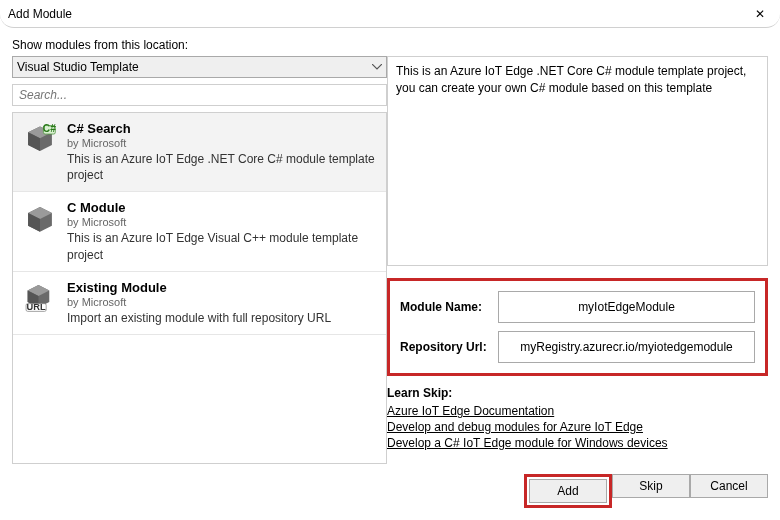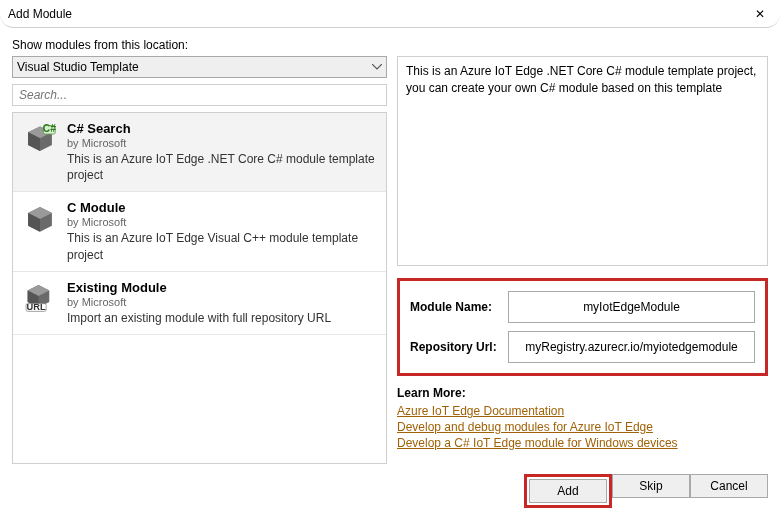--- a/index.html
+++ b/index.html
@@ -2,42 +2,42 @@
 <html><head>
   <meta charset="utf-8">
   <style>
     * { box-sizing: border-box; margin: 0; padding: 0; font-family: "Segoe UI", Tahoma, sans-serif; font-size: 12px; }
     html, body { width: 780px; height: 520px; background: #fff; color: #000; overflow: hidden; }
     .titlebar { height: 28px; border-bottom: 1px solid #d0d0d0; display: flex; align-items: center; justify-content: space-between; padding: 0 0 0 8px; border-radius: 14px; }
     .titlebar-title { font-size: 12px; }
     .close-btn { width: 40px; height: 28px; display: flex; align-items: center; justify-content: center; font-size: 14px; cursor: pointer; }
     .content { padding: 10px 12px 0 12px; display: flex; flex-direction: column; height: calc(100% - 28px); }
     .top-label { margin-bottom: 4px; }
-    .main-area { display: flex; gap: 10px; flex: 1; min-height: 0; }
+    .main-area { display: flex; flex: 1; min-height: 0; }
     .left-col { width: 375px; display: flex; flex-direction: column; }
     .select-box { width: 100%; height: 22px; border: 1px solid #a9a9a9; background: #efefef; padding: 0 4px; display: flex; align-items: center; justify-content: space-between; margin-bottom: 6px; cursor: pointer; }
     .search-box { width: 100%; height: 22px; border: 1px solid #cfcfcf; padding: 0 6px; color: #7f1d1d; font-style: italic; outline: none; margin-bottom: 6px; }
     .module-list { flex: 1; border: 1px solid #cfcfcf; overflow: auto; }
     .module-item { display: flex; padding: 8px 10px; border-bottom: 1px solid #e6e6e6; gap: 10px; }
     .module-item.selected { background: #f3f3f3; }
     .module-icon { width: 34px; height: 34px; flex-shrink: 0; margin-top: 2px; display:flex; align-items:center; justify-content:center; }
     .module-body { flex: 1; }
     .module-title { font-weight: 700; font-size: 13px; }
     .module-author { color: #666; font-size: 11px; margin-top: 1px; }
     .module-desc { color: #333; margin-top: 2px; line-height: 1.35; }
     .right-col { flex: 1; display: flex; flex-direction: column; }
     .desc-box { border: 1px solid #cfcfcf; height: 210px; padding: 6px 8px; line-height: 1.4; }
     .form-block { margin-top: 12px; border: 3px solid #c72727; padding: 10px 10px; }
     .form-row { display: flex; align-items: center; margin-bottom: 8px; }
     .form-row:last-child { margin-bottom: 0; }
     .form-label { width: 98px; font-weight: 700; }
     .form-input { flex: 1; height: 32px; border: 1px solid #a9a9a9; padding: 0 5px; outline: none; text-align: center; }
     .learn-more { margin-top: 10px; }
     .learn-more-title { font-weight: 700; margin-bottom: 4px; }
-    .learn-link { color: #a16207; text-decoration: underline; display: block; margin-bottom: 2px; cursor: pointer; width: fit-content; }
+    .learn-link { color: #000000; text-decoration: underline; display: block; margin-bottom: 2px; cursor: pointer; width: fit-content; }
     .button-bar { display: flex; justify-content: flex-end; padding: 10px 0 12px 0; }
     .btn { min-width: 78px; height: 24px; border: 1px solid #a9a9a9; background: #efefef; cursor: pointer; padding: 0 4px; }
     .add-wrap { border: 3px solid #c72727; padding: 2px; display: inline-flex; }
     .add-wrap .btn { min-width: 78px; }
     svg { display:block; }
   </style>
 </head>
 <body>
 
 <div class="titlebar">
@@ -119,21 +119,21 @@
           <div class="form-label">Module Name:</div>
           <input class="form-input" type="text" value="myIotEdgeModule" style="">
         </div>
         <div class="form-row">
           <div class="form-label">Repository Url:</div>
           <input class="form-input" type="text" value="myRegistry.azurecr.io/myiotedgemodule" style="">
         </div>
       </div>
 
       <div class="learn-more">
-        <div class="learn-more-title">Learn More:</div>
+        <div class="learn-more-title">Learn Skip:</div>
         <a class="learn-link">Azure IoT Edge Documentation</a>
         <a class="learn-link">Develop and debug modules for Azure IoT Edge</a>
         <a class="learn-link">Develop a C# IoT Edge module for Windows devices</a>
       </div>
     </div>
   </div>
 
   <div class="button-bar">
     <span class="add-wrap">
       <button class="btn">Add</button>

